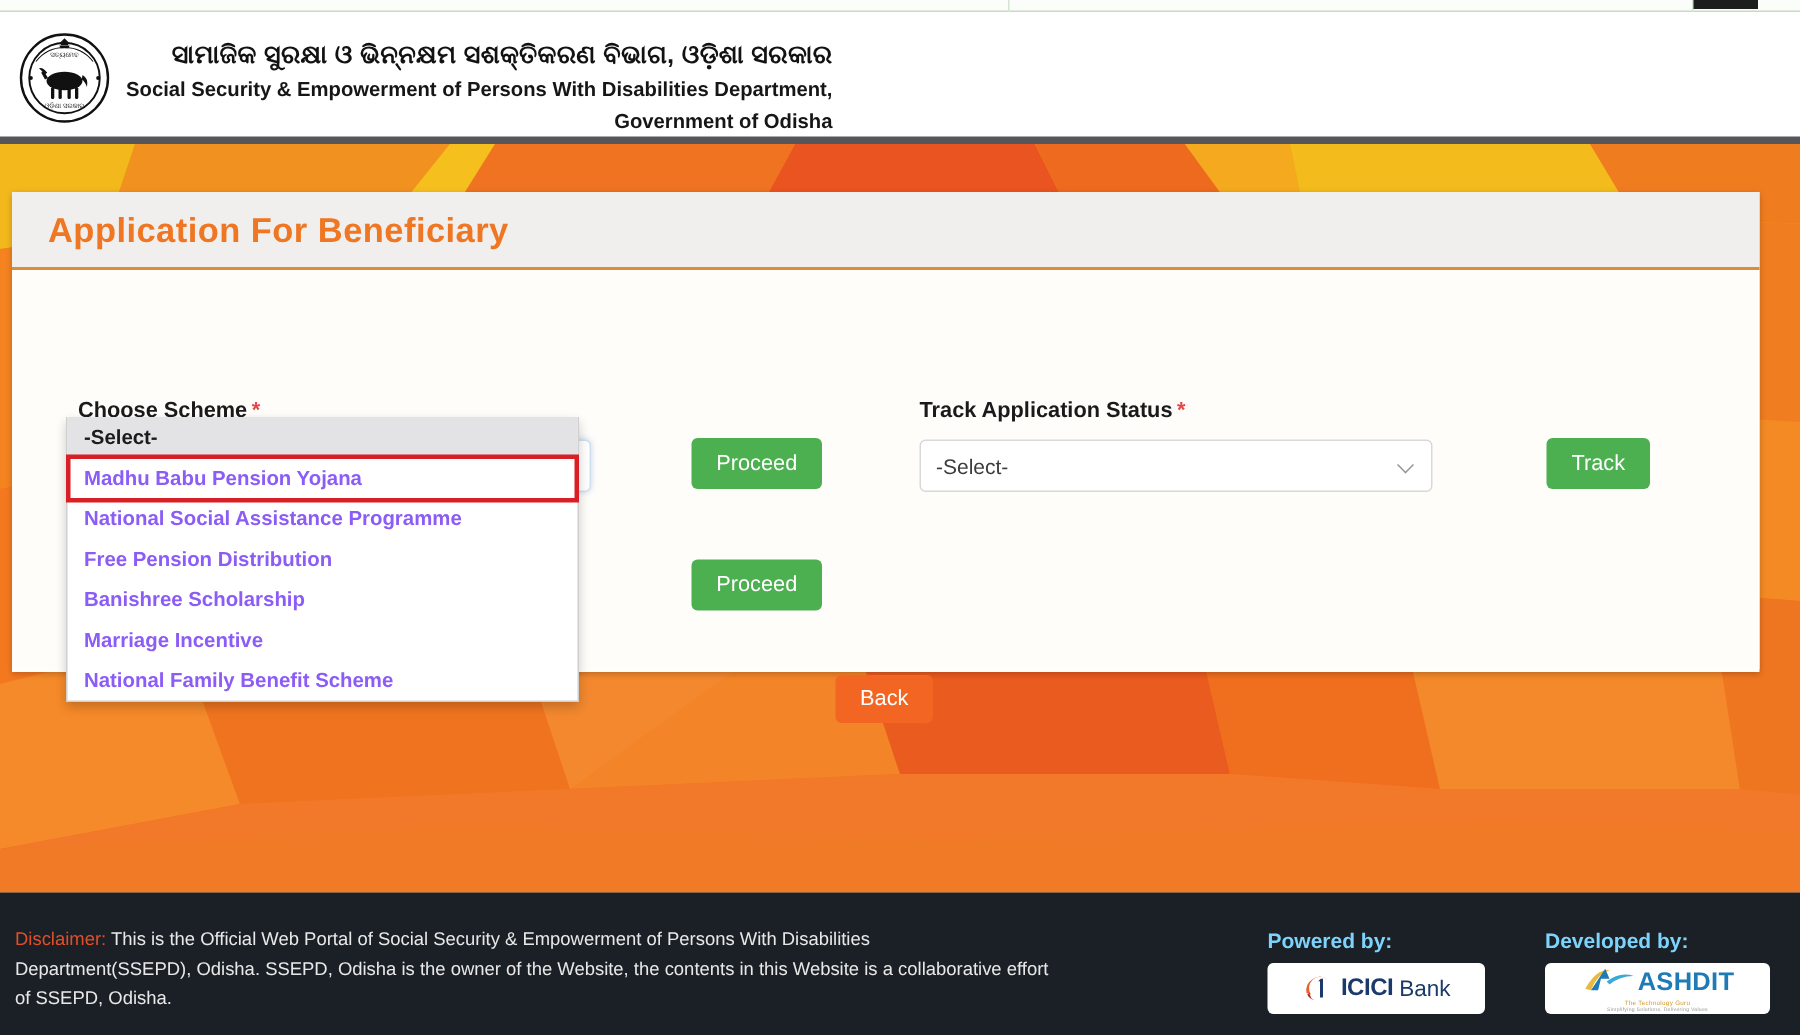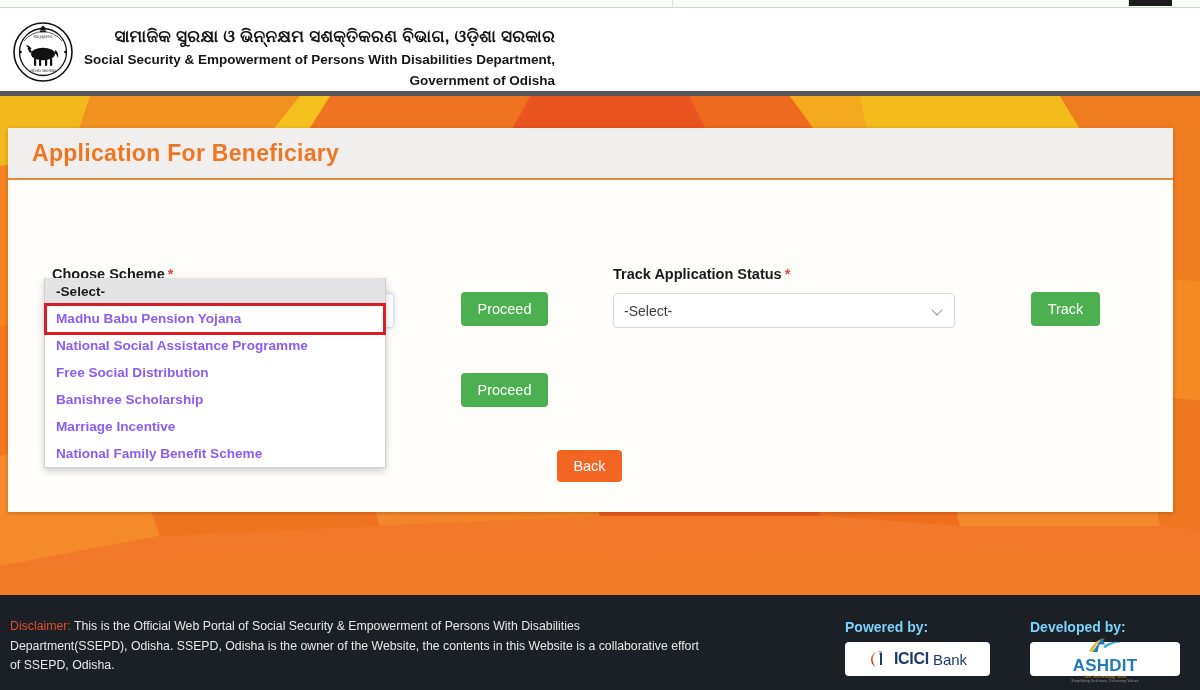--- a/index.html
+++ b/index.html
@@ -31,21 +31,21 @@
 
   
   .head-divider { position:absolute; left:0; top:91px; width:1200px; height:5px; background:#56565a; }
 
   
   .hero { position:absolute; left:0; top:96px; width:1200px; height:499px; overflow:hidden; background:#f47c20; }
   .hero svg { display:block; width:1200px; height:499px; }
 
   
   .card {
-    position:absolute; left:8px; top:128px; width:1165px; height:384px;
+    position:absolute; left:8px; top:128px; width:1165px; height:320px;
     background:#fffefb; box-shadow:0 1px 4px rgba(0,0,0,.22);
   }
   .card-head {
     height:52px; background:#f0efed; border-bottom:2px solid #e08a3c;
     display:flex; align-items:center; padding-left:24px;
   }
   .card-title {
     font-size:23px; font-weight:700; color:#ef7622; letter-spacing:.3px;
   }
   .card-body { position:relative; height:266px; background:#fffdfa; }
@@ -114,21 +114,21 @@
     background:#fff; border-radius:4px; height:34px;
     display:flex; align-items:center; justify-content:center; padding:0 6px;
   }
   
   .icici { display:flex; align-items:center; gap:4px; }
   .icici-mark { width:22px; height:22px; position:relative; }
   .icici-txt1 { font-size:16px; font-weight:700; color:#1b3a6b; letter-spacing:-0.3px; }
   .icici-txt2 { font-size:15px; font-weight:400; color:#1b3a6b; }
   
   .ashdit { display:flex; flex-direction:column; align-items:center; line-height:1; }
-  .ashdit-row { display:flex; align-items:center;flex-direction:column; }
+  .ashdit-row { display:flex; align-items:center; }
   .ashdit-main { font-size:17px; font-weight:700; color:#1f7bb6; letter-spacing:.2px; }
   .ashdit-sub { font-size:4.2px; color:#d19a2a; margin-top:1px; letter-spacing:.2px; }
   .ashdit-sub2 { font-size:3.4px; color:#9a9a9a; margin-top:1px; letter-spacing:.2px; }
 </style>
 </head>
 <body>
 
 <div id="page">
 
   <div class="top-strip">
@@ -252,21 +252,21 @@
       <button class="btn btn-green" style="left:453px; top:193px; width:87px; height:34px;">Proceed</button>
       <button class="btn btn-orange" style="left:549px; top:270px; width:65px; height:32px;">Back</button>
 
     </div>
   </div>
 
   <div class="dropdown">
     <div class="dd-item header-opt">-Select-</div>
     <div class="dd-item">Madhu Babu Pension Yojana</div>
     <div class="dd-item">National Social Assistance Programme</div>
-    <div class="dd-item">Free Social Distribution</div>
+    <div class="dd-item">Free Pension Distribution</div>
     <div class="dd-item">Banishree Scholarship</div>
     <div class="dd-item">Marriage Incentive</div>
     <div class="dd-item">National Family Benefit Scheme</div>
   </div>
   <div class="dd-highlight"></div>
 
   <div class="footer">
     <div class="disclaimer">
       <span class="disc-label">Disclaimer:</span><span> This is the Official Web Portal of Social Security &amp; Empowerment of Persons With Disabilities Department(SSEPD), Odisha. SSEPD, Odisha is the owner of the Website, the contents in this Website is a collaborative effort of SSEPD, Odisha.</span>
     </div>

